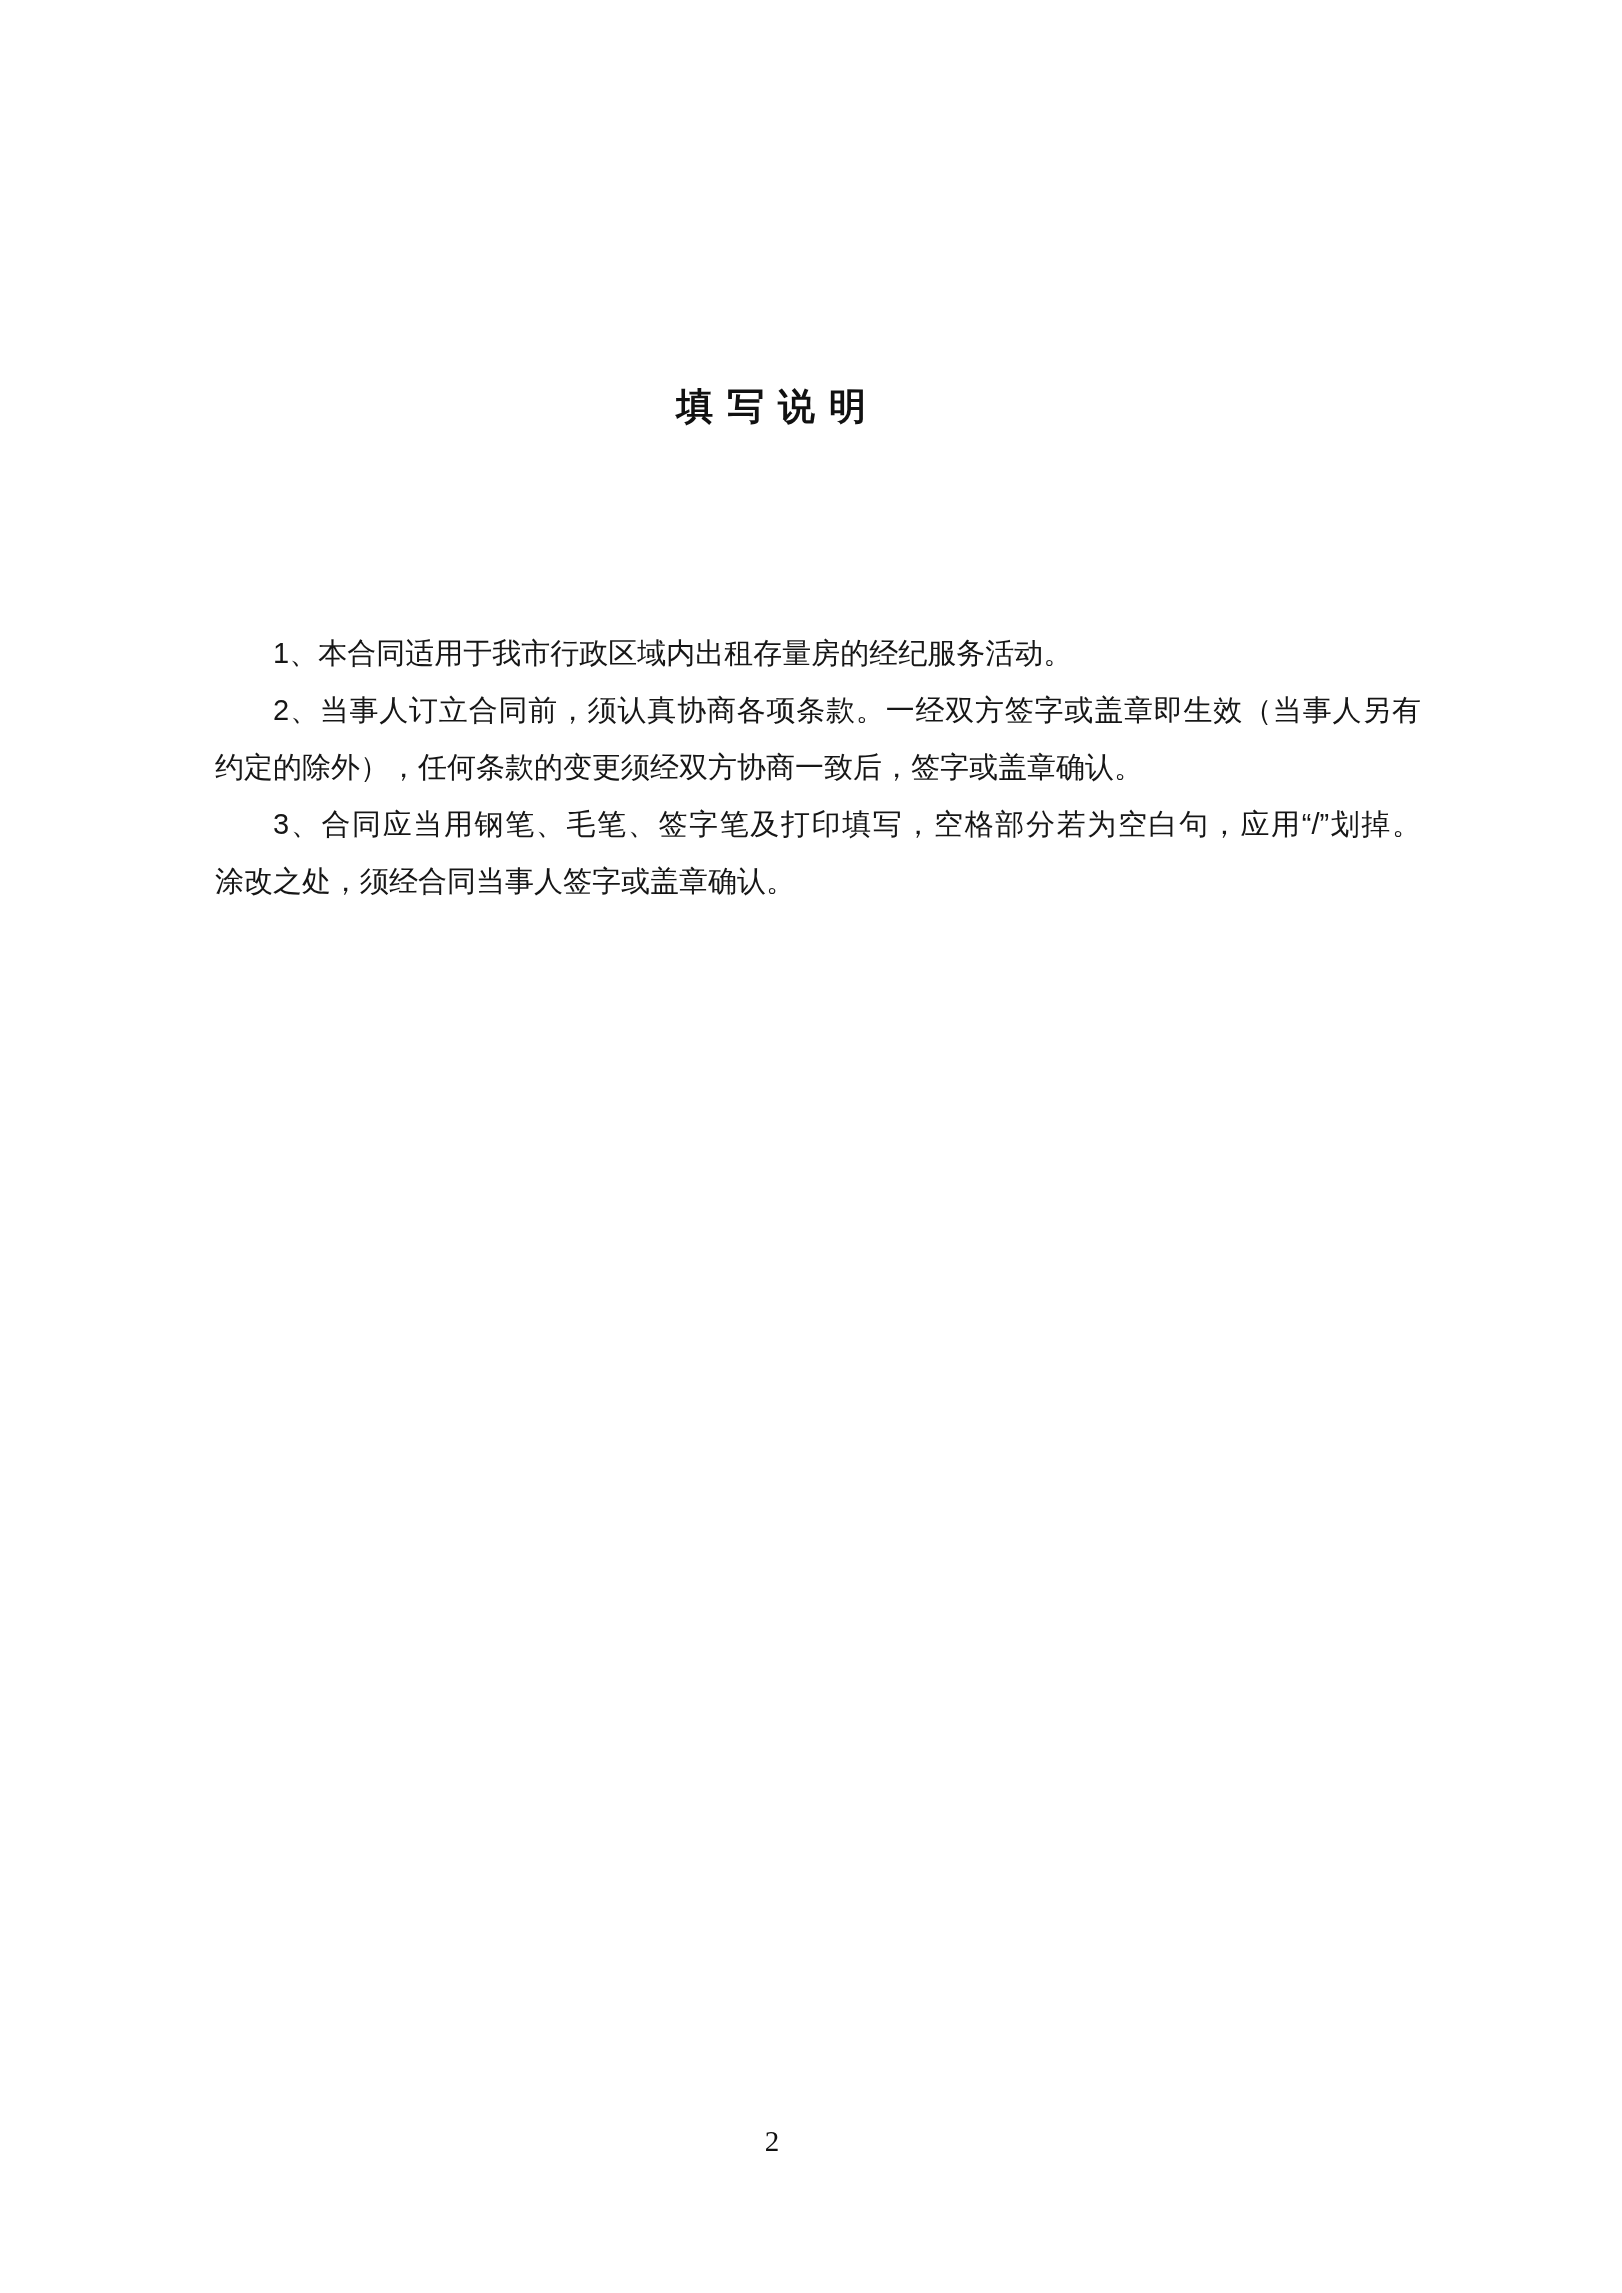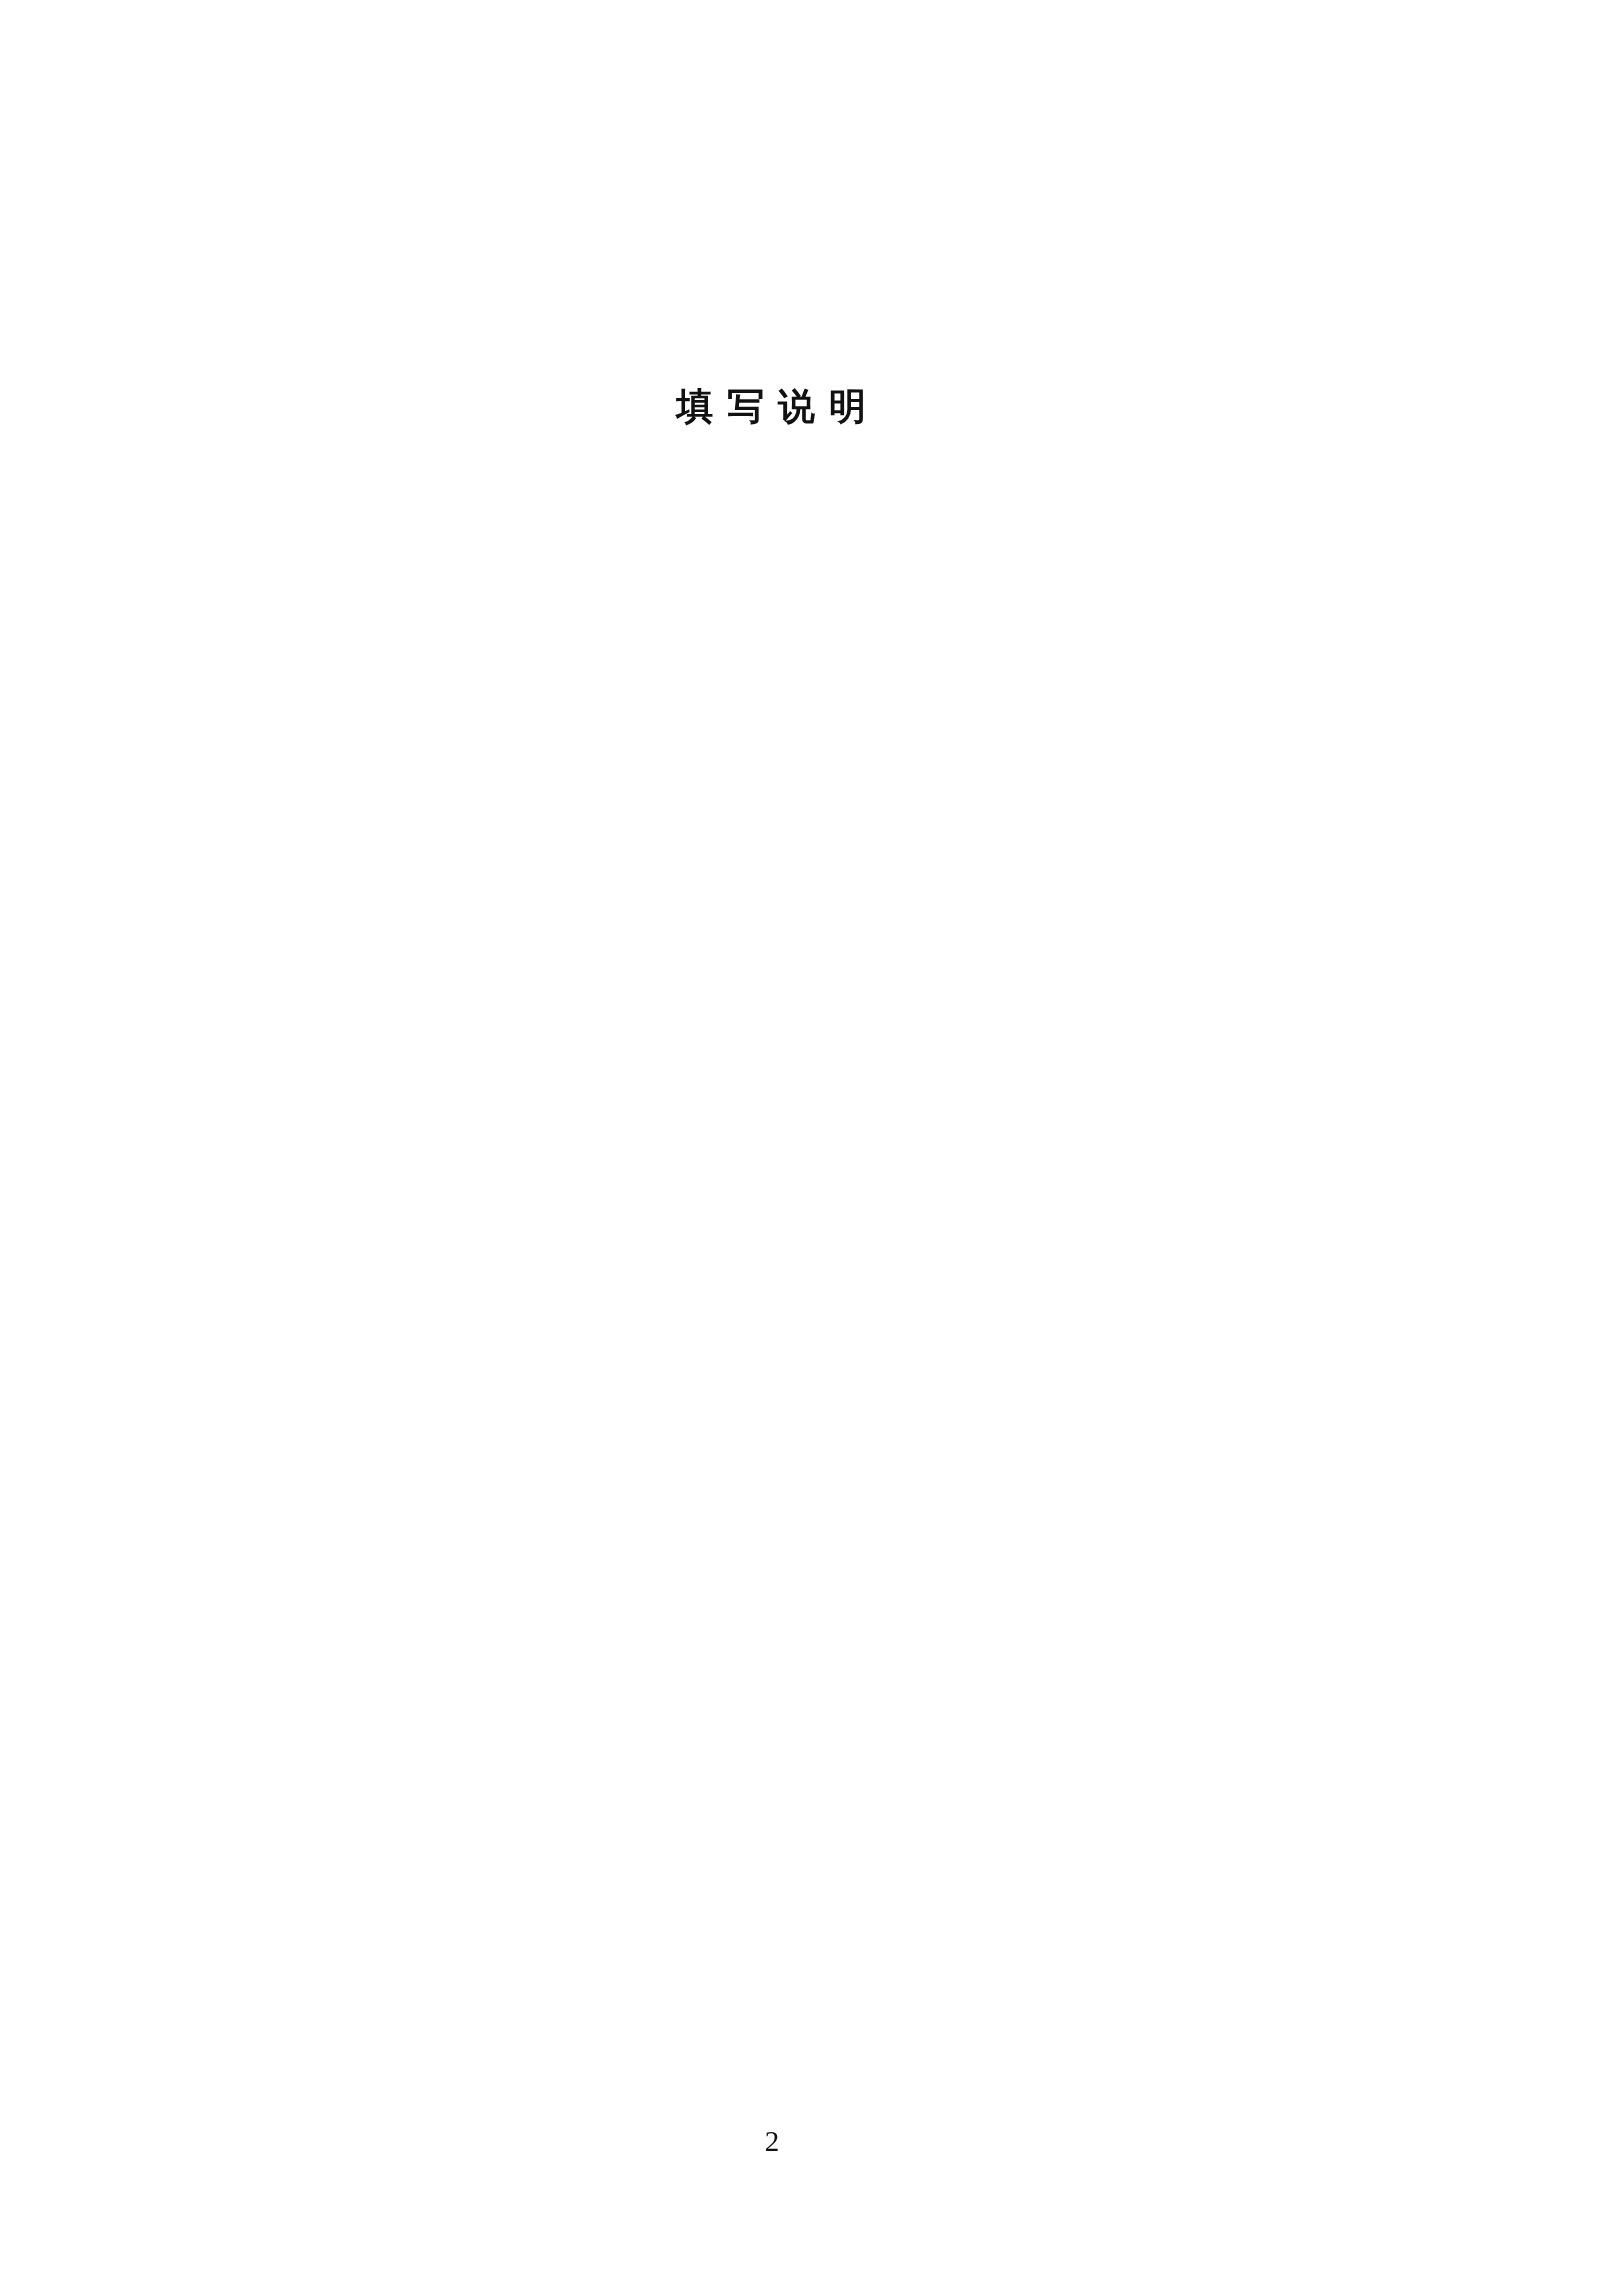--- a/index.html
+++ b/index.html
@@ -64,17 +64,24 @@
     color: #111111;
   }
 </style>
 </head>
 <body>
 
 <div class="page">
 
   <h1 class="doc-title">填 写 说 明</h1>
 
+  <div class="doc-body">
+    <p class="doc-line indent">1、本合同适用于我市行政区域内出租存量房的经纪服务活动。</p>
+    <p class="doc-line indent fill">2、当事人订立合同前，须认真协商各项条款。一经双方签字或盖章即生效（当事人另有</p>
+    <p class="doc-line">约定的除外），任何条款的变更须经双方协商一致后，签字或盖章确认。</p>
+    <p class="doc-line indent fill">3、合同应当用钢笔、毛笔、签字笔及打印填写，空格部分若为空白句，应用“/”划掉。</p>
+    <p class="doc-line">涂改之处，须经合同当事人签字或盖章确认。</p>
+  </div>
 
   <div class="page-number">2</div>
 
 </div>
 
 
 </body></html>

